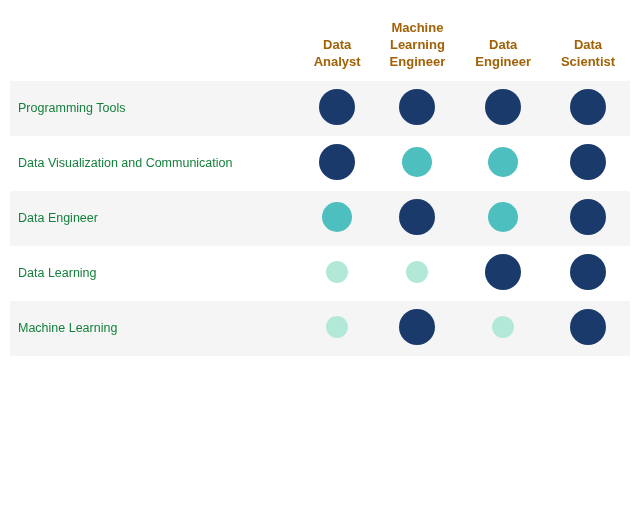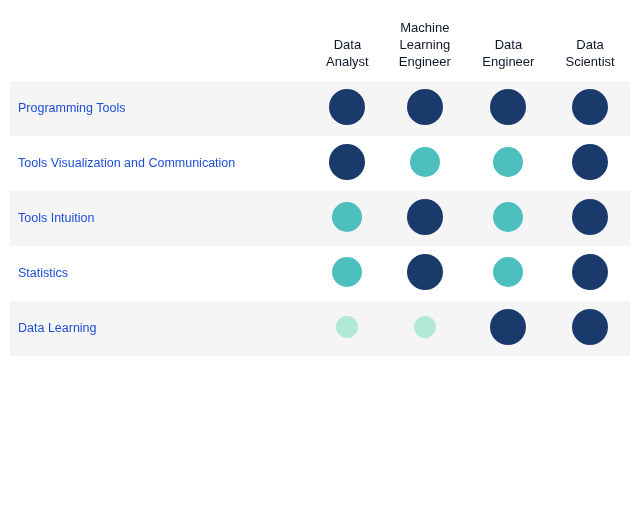--- a/index.html
+++ b/index.html
@@ -17,41 +17,41 @@
     .table-wrap {
       width: 100%;
     }
     table {
       width: 100%;
       border-collapse: collapse;
     }
     thead th {
       text-align: center;
       font-size: 13px;
-      font-weight: 400;
-      color: #0f172a;
+      font-weight: 700;
+      color: #a16207;
       padding: 4px 6px 10px 6px;
       vertical-align: bottom;
       line-height: 1.3;
     }
     thead th:first-child {
       text-align: left;
     }
     tbody tr:nth-child(odd) {
       background: #f5f5f5;
     }
     tbody tr:nth-child(even) {
       background: #fff;
     }
     tbody td {
       padding: 8px 6px;
       text-align: center;
       vertical-align: middle;
       font-size: 12.5px;
-      color: #1d4ed8;
+      color: #15803d;
     }
     tbody td:first-child {
       text-align: left;
       font-size: 12.5px;
       padding-left: 8px;
       min-width: 130px;
     }
     .bubble {
       display: inline-block;
       border-radius: 50%;
@@ -86,44 +86,44 @@
       </thead>
       <tbody id="table-body">
       <tr>
             <td>Programming Tools</td>
             <td><span class="bubble bubble-very"></span></td>
             <td><span class="bubble bubble-very"></span></td>
             <td><span class="bubble bubble-very"></span></td>
             <td><span class="bubble bubble-very"></span></td>
           </tr>
           <tr>
-            <td>Tools Visualization and Communication</td>
+            <td>Data Visualization and Communication</td>
             <td><span class="bubble bubble-very"></span></td>
             <td><span class="bubble bubble-somewhat"></span></td>
             <td><span class="bubble bubble-somewhat"></span></td>
             <td><span class="bubble bubble-very"></span></td>
           </tr>
           <tr>
-            <td>Tools Intuition</td>
-            <td><span class="bubble bubble-somewhat"></span></td>
-            <td><span class="bubble bubble-very"></span></td>
-            <td><span class="bubble bubble-somewhat"></span></td>
-            <td><span class="bubble bubble-very"></span></td>
-          </tr>
-          <tr>
-            <td>Statistics</td>
+            <td>Data Engineer</td>
             <td><span class="bubble bubble-somewhat"></span></td>
             <td><span class="bubble bubble-very"></span></td>
             <td><span class="bubble bubble-somewhat"></span></td>
             <td><span class="bubble bubble-very"></span></td>
           </tr>
           <tr>
             <td>Data Learning</td>
             <td><span class="bubble bubble-not"></span></td>
             <td><span class="bubble bubble-not"></span></td>
             <td><span class="bubble bubble-very"></span></td>
             <td><span class="bubble bubble-very"></span></td>
           </tr>
+          <tr>
+            <td>Machine Learning</td>
+            <td><span class="bubble bubble-not"></span></td>
+            <td><span class="bubble bubble-very"></span></td>
+            <td><span class="bubble bubble-not"></span></td>
+            <td><span class="bubble bubble-very"></span></td>
+          </tr>
         </tbody>
     </table>
   </div>
 
 </div>
 
 </body></html>

